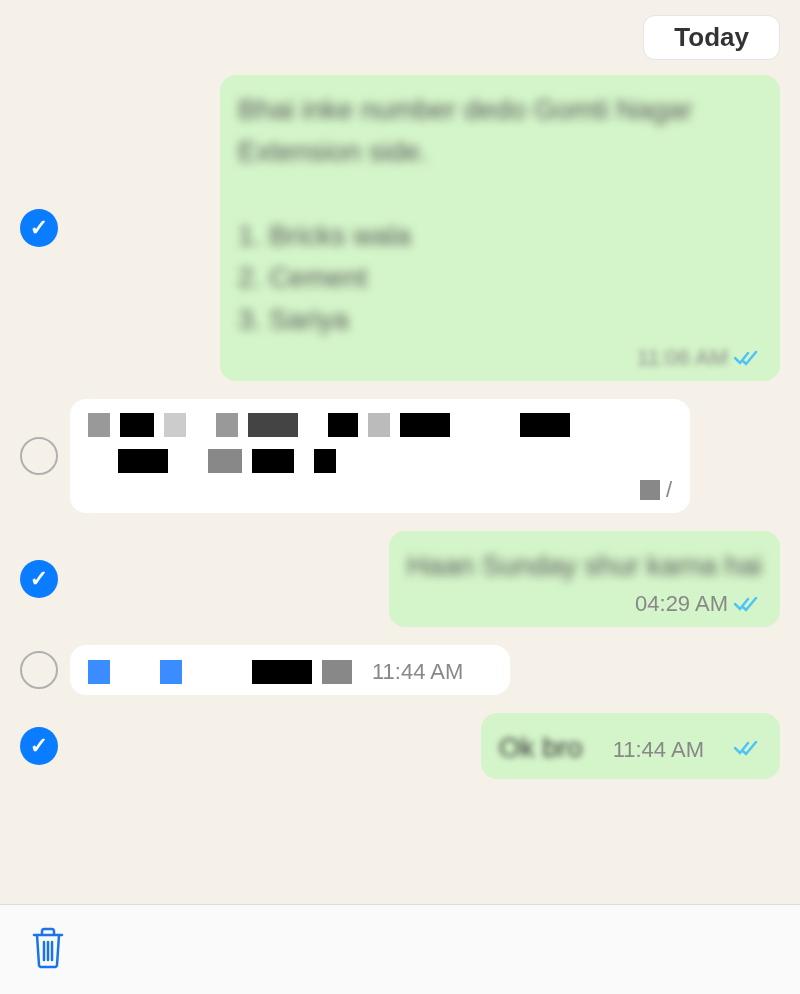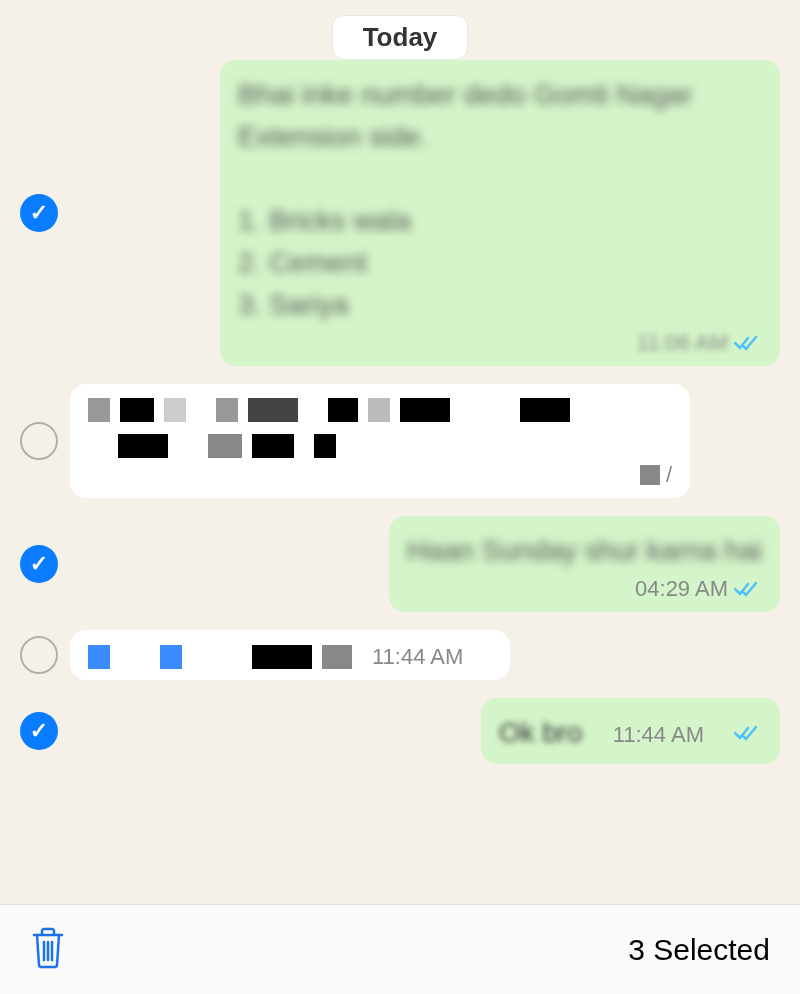--- a/index.html
+++ b/index.html
@@ -16,21 +16,22 @@
       flex-direction: column;
       overflow: hidden;
     }
     .chat-area {
       flex: 1;
       padding: 10px 20px 10px 20px;
       overflow: hidden;
     }
     .date-header {
       display: flex;
-      justify-content: center;
+      justify-content: flex-end;
+      margin-bottom: 15px;
       margin-top: 5px;
     }
     .date-pill {
       background: #fff;
       border: 1px solid #e5e5e5;
       border-radius: 12px;
       padding: 6px 30px;
       font-size: 26px;
       font-weight: 600;
       color: #333;
@@ -274,14 +275,13 @@
   <div class="trash-icon">
     <svg width="36" height="42" viewBox="0 0 36 42" fill="none" stroke="#1a73e8" stroke-width="2.5">
       <path d="M4 8 L32 8" stroke-linecap="round"></path>
       <path d="M12 8 L12 4 C12 3 13 2 14 2 L22 2 C23 2 24 3 24 4 L24 8"></path>
       <path d="M7 8 L9 38 C9 39 10 40 11 40 L25 40 C26 40 27 39 27 38 L29 8"></path>
       <line x1="14" y1="15" x2="14" y2="33" stroke-linecap="round"></line>
       <line x1="18" y1="15" x2="18" y2="33" stroke-linecap="round"></line>
       <line x1="22" y1="15" x2="22" y2="33" stroke-linecap="round"></line>
     </svg>
   </div>
-  <div class="selected-count">3 Selected</div>
 </div>
 
 </body></html>

